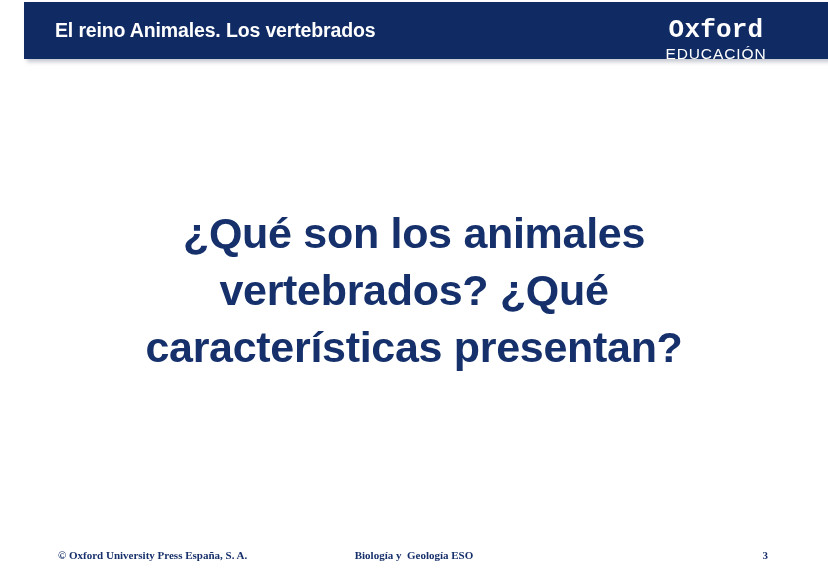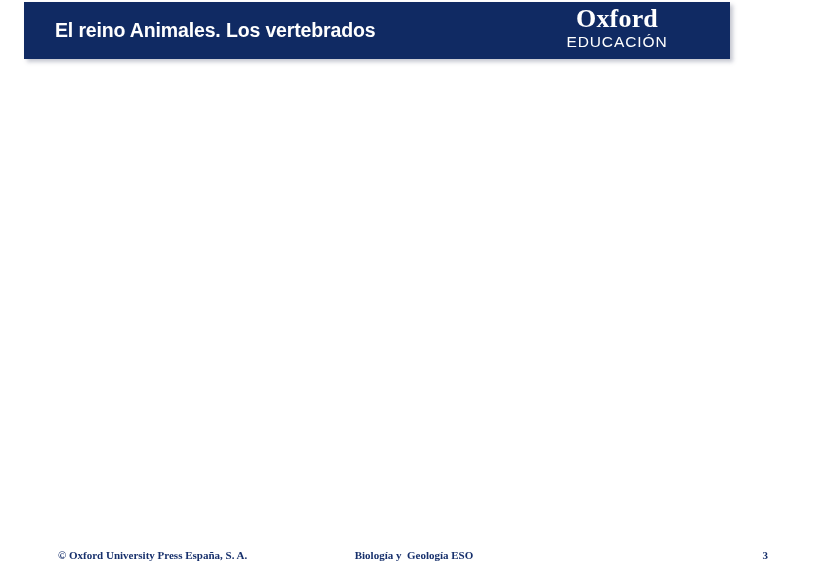--- a/index.html
+++ b/index.html
@@ -20,21 +20,21 @@
     height: 586px;
     background: #ffffff;
     overflow: hidden;
   }
 
   
   .header-bar {
     position: absolute;
     left: 24px;
     top: 2px;
-    width: 706px;
+    width: 805px;
     height: 57px;
     background: #102a63;
     box-shadow: 3px 3px 4px rgba(120,125,145,0.42);
   }
 
   .header-title {
     position: absolute;
     left: 31px;
     top: 0;
     height: 57px;
@@ -51,26 +51,27 @@
   .logo {
     position: absolute;
     right: 38px;
     top: 3px;
     width: 150px;
     height: 51px;
     text-align: center;
     color: #ffffff;
   }
   .logo-wordmark {
-    font-family: Liberation Serif, serif;
+    font-family: Liberation Mono, monospace;
     font-size: 26px;
     font-weight: bold;
     line-height: 27px;
     letter-spacing: 0.2px;
     display: block;
+    margin-top: 12px;
   }
   .logo-subtitle {
     font-family: "Liberation Sans", sans-serif;
     font-size: 15.5px;
     font-weight: normal;
     line-height: 19px;
     letter-spacing: 0.9px;
     display: block;
   }
 
@@ -135,20 +136,25 @@
 
     <div class="header-title">El reino Animales. Los vertebrados</div>
 
     <div class="logo">
       <span class="logo-wordmark">Oxford</span>
       <span class="logo-subtitle">EDUCACIÓN</span>
     </div>
 
   </div>
 
+  <div class="main-title">
+    <span class="tline">¿Qué son los animales</span>
+    <span class="tline">vertebrados? ¿Qué</span>
+    <span class="tline">características presentan?</span>
+  </div>
 
   <div class="footer">
     <span class="footer-copyright">© Oxford University Press España, S. A.</span>
     <span class="footer-subject">Biología y  Geología ESO</span>
     <span class="footer-page">3</span>
   </div>
 
 </div>
 
 </body></html>

